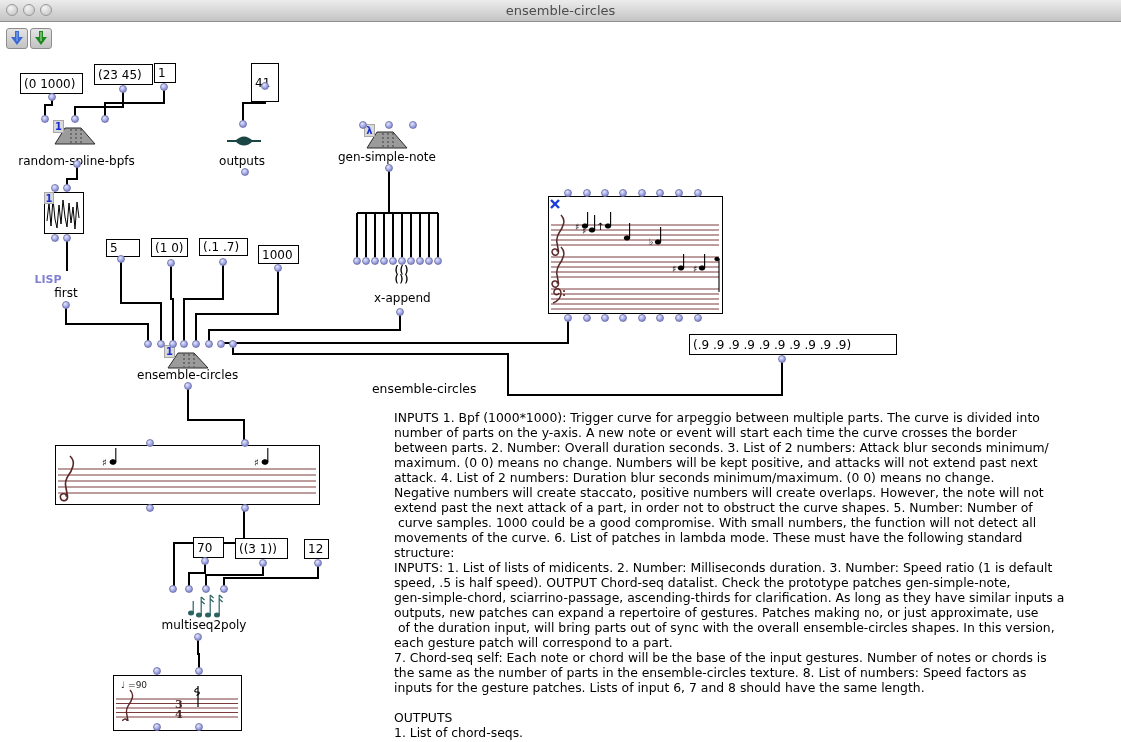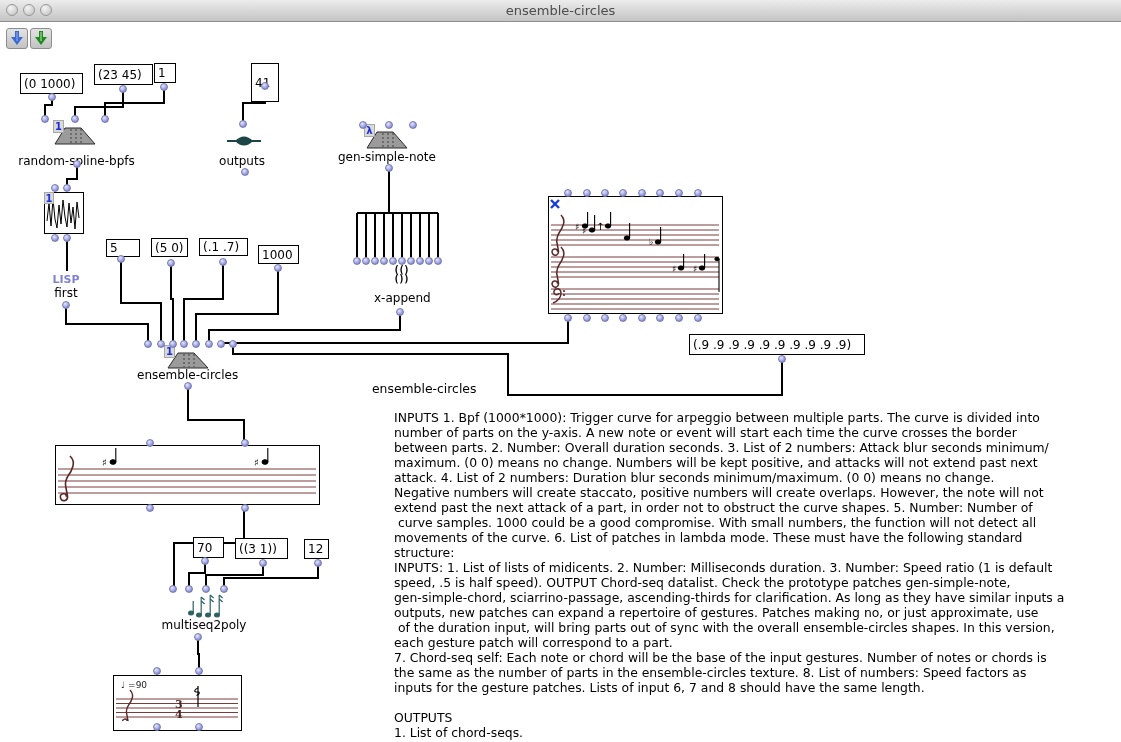--- a/index.html
+++ b/index.html
@@ -95,24 +95,24 @@
       <line x1="429" y1="213" x2="429" y2="257"></line>
         <line x1="438" y1="213" x2="438" y2="257"></line>
     </g>
   </svg>
 
   <div class="vbox" style="left:20px;top:73px;width:63px;height:21px">(0 1000)</div>
   <div class="vbox" style="left:94px;top:64px;width:59px;height:21px">(23 45)</div>
   <div class="vbox" style="left:154px;top:63px;width:22px;height:20px">1</div>
   <div class="vbox" style="left:251px;top:63px;width:28px;height:39px">41</div>
   <div class="vbox" style="left:106px;top:239px;width:34px;height:18px">5</div>
-  <div class="vbox" style="left:151px;top:238px;width:37px;height:19px">(5 0)</div>
+  <div class="vbox" style="left:151px;top:238px;width:37px;height:19px">(1 0)</div>
   <div class="vbox" style="left:199px;top:238px;width:49px;height:18px">(.1 .7)</div>
   <div class="vbox" style="left:258px;top:245px;width:41px;height:19px">1000</div>
-  <div class="vbox" style="left:689px;top:334px;width:176px;height:21px">(.9 .9 .9 .9 .9 .9 .9 .9 .9 .9)</div>
+  <div class="vbox" style="left:689px;top:334px;width:208px;height:21px">(.9 .9 .9 .9 .9 .9 .9 .9 .9 .9)</div>
   <div class="vbox" style="left:193px;top:537px;width:31px;height:21px">70</div>
   <div class="vbox" style="left:235px;top:538px;width:53px;height:21px">((3 1))</div>
   <div class="vbox" style="left:304px;top:539px;width:25px;height:20px">12</div>
 
   <div class="icon" style="left:53px;top:125px">
     <svg width="44" height="20">
       <polygon points="2,19 12,3 28,3 42,19" fill="#9b9b9b" stroke="#2a2a2a" stroke-width="1"></polygon>
       <g stroke="#2a2a2a" stroke-width="0.8" stroke-dasharray="2,2">
         <line x1="18" y1="4" x2="18" y2="18"></line>
           <line x1="23" y1="4" x2="23" y2="18"></line>
@@ -144,21 +144,21 @@
   <div class="badge" style="left:364px;top:124px">λ</div>
   <div class="mlabel" style="left:338px;top:150px;width:96px">gen-simple-note</div>
 
   <div class="scorebox" style="left:44px;top:192px;width:40px;height:42px">
     <svg width="37" height="39">
       <polyline points="2,28 4,10 6,33 8,6 10,26 12,35 14,12 16,31 18,7 20,24 22,34 24,10 26,30 28,14 30,36 32,9 34,25" fill="none" stroke="#000" stroke-width="1"></polyline>
     </svg>
   </div>
   <div class="badge" style="left:44px;top:192px;width:10px;height:12px">1</div>
 
-  <div class="lisp-logo" style="left:50px;top:273px;width:32px">LISP</div>
+  <div class="lisp-logo" style="left:32px;top:273px;width:32px">LISP</div>
   <div class="mlabel" style="left:50px;top:286px;width:32px">first</div>
 
   <div class="xapp-icon" style="left:383px;top:265px;width:36px">
     <div>(()</div>
     <div>())</div>
   </div>
   <div class="mlabel" style="left:374px;top:291px;width:52px">x-append</div>
 
   <div class="icon" style="left:166px;top:350px">
     <svg width="44" height="19">

